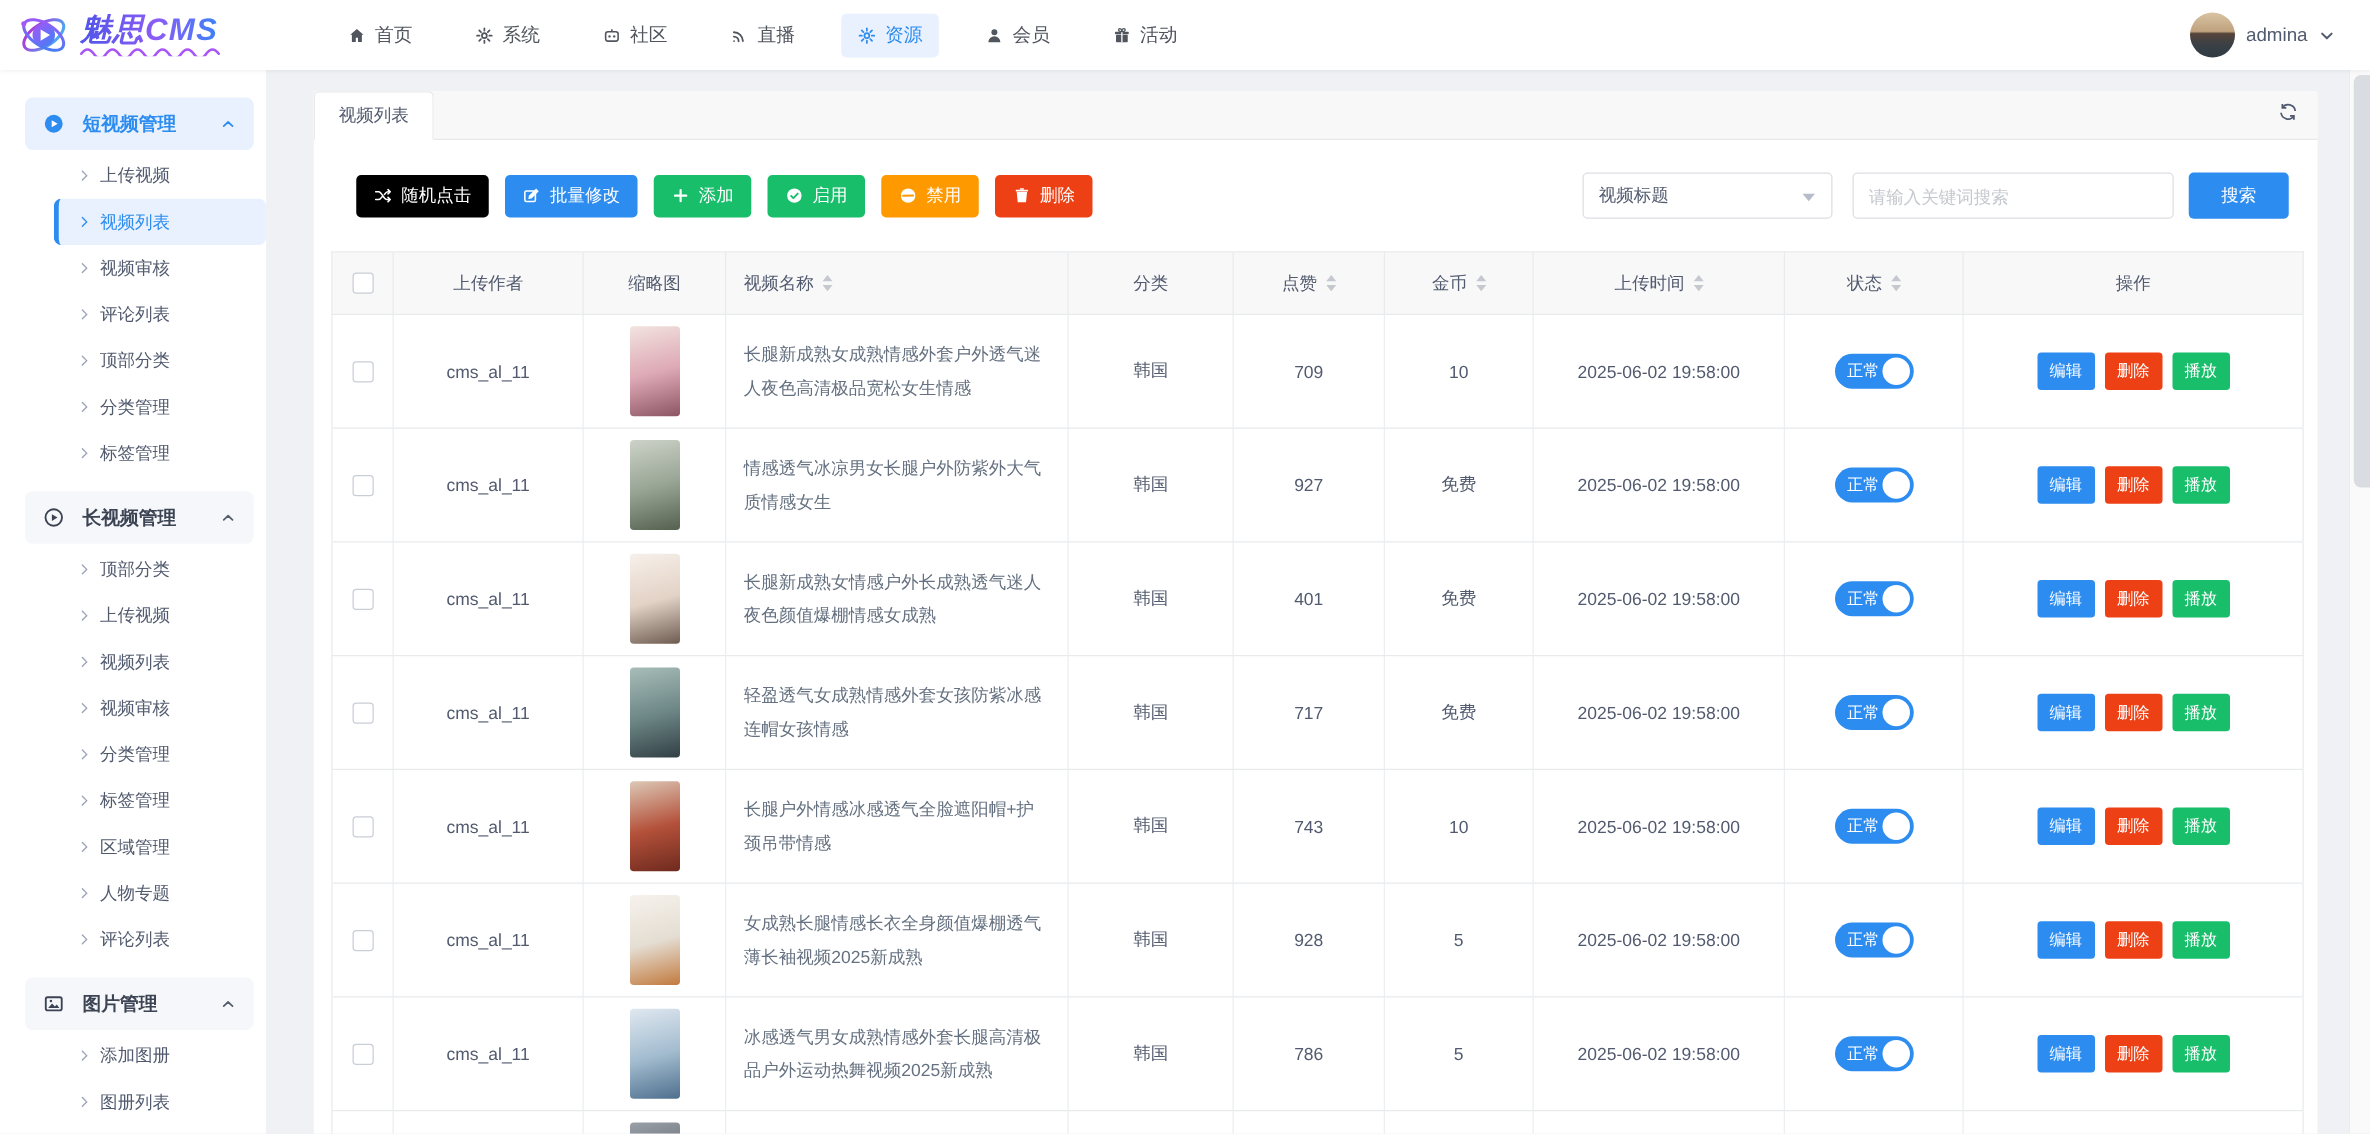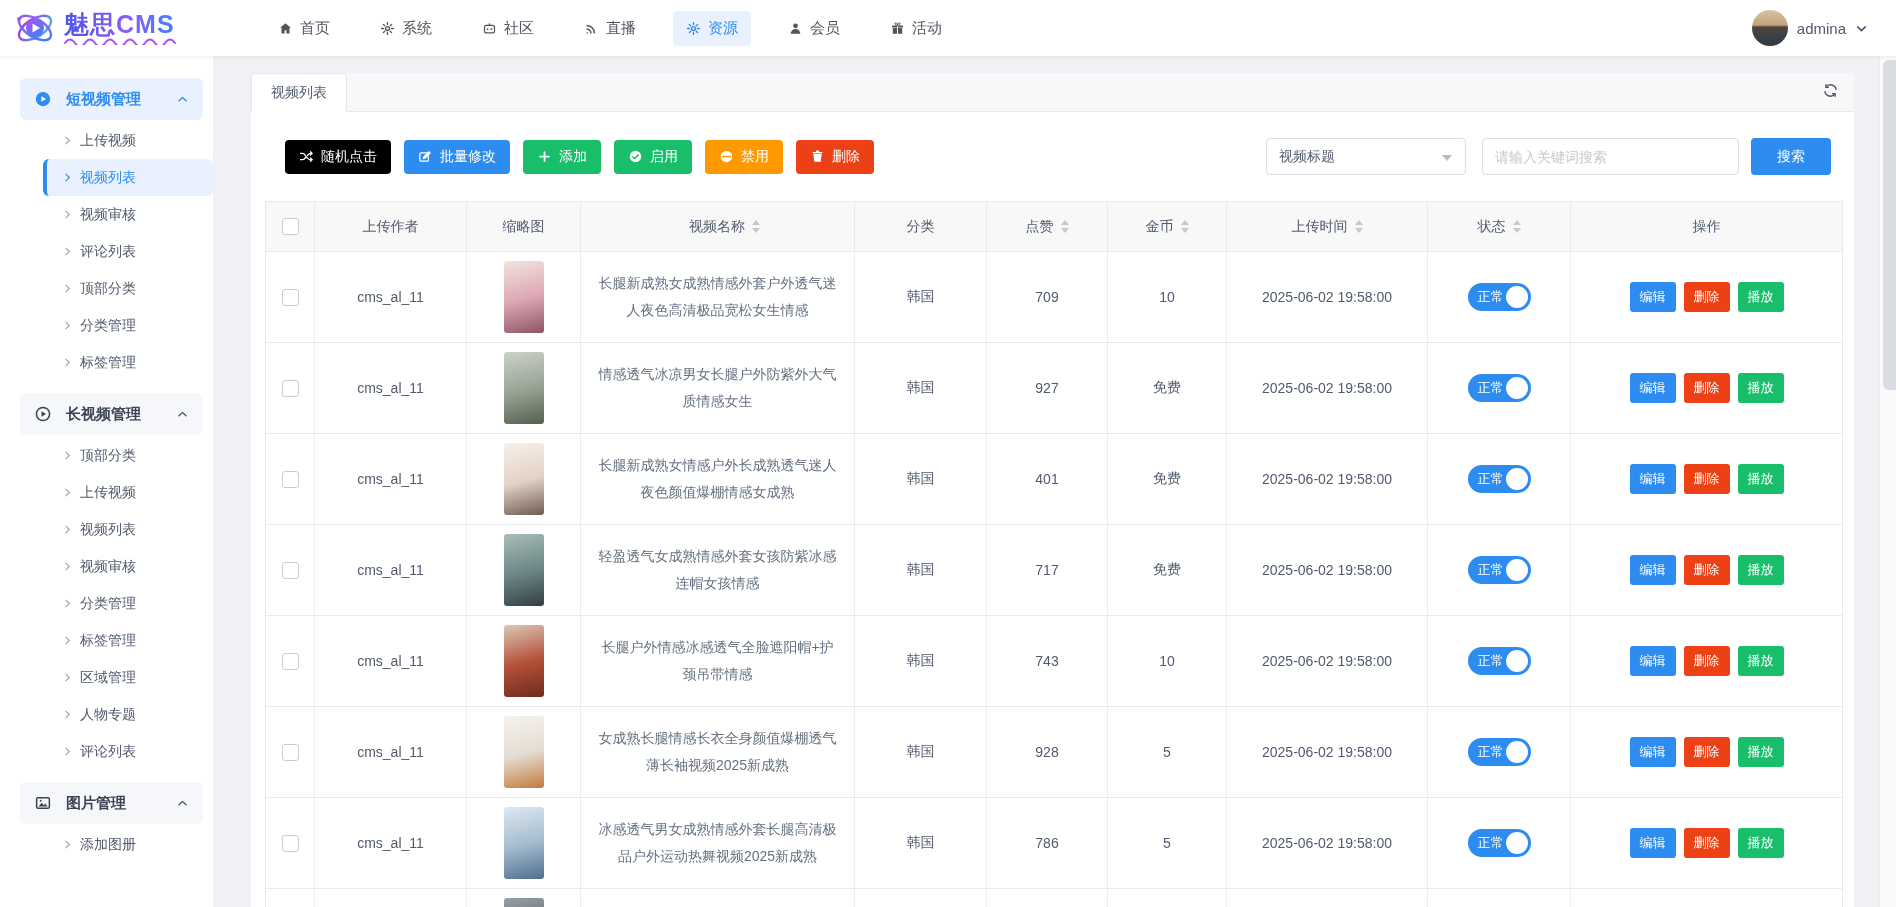--- a/index.html
+++ b/index.html
@@ -7,21 +7,21 @@
     font-family:"Liberation Sans","DejaVu Sans",sans-serif; cursor:default; }
   .app { position:relative; width:1896px; height:907px; }
 
   
   .topbar { position:absolute; left:0; top:0; right:0; height:56px; background:#fff;
     display:flex; align-items:center; box-shadow:0 1px 4px rgba(0,21,41,.08); z-index:30; }
   .logo { width:213px; display:flex; align-items:center; padding-left:14px; gap:8px; }
   .logo-text-wrap { display:flex; flex-direction:column; align-items:flex-start; }
   .logo-text { font-size:25px; font-weight:800; letter-spacing:1px;
     background:linear-gradient(90deg,#4f55e8,#8b5cf6 55%,#3b82f6);
-    -webkit-background-clip:text; background-clip:text; color:transparent; line-height:26px; }
+    -webkit-background-clip:text; background-clip:text; color:transparent; line-height:26px;font-style:italic; }
   .topnav { display:flex; align-items:center; gap:24px; margin-left:52px; }
   .nav-item { display:flex; align-items:center; gap:7px; font-size:15px; color:#51555e;
     padding:8px 13px; border-radius:4px; cursor:pointer; }
   .nav-item svg { width:15px; height:15px; }
   .nav-item.active { background:#e8f1fd; color:#2d8cf0; }
   .user { margin-left:auto; margin-right:28px; display:flex; align-items:center; gap:9px; cursor:pointer; }
   .avatar { width:36px; height:36px; border-radius:50%;
     background:linear-gradient(180deg,#d8c3a2 0%,#c0a27e 42%,#55443a 47%,#3a4046 72%,#2f3a42 100%); }
   .username { font-size:15px; color:#515a6e; }
   .user svg { width:13px; height:13px; color:#515a6e; }
@@ -68,21 +68,21 @@
     margin-left:16px; padding:0 12px; font-size:14px; color:#515a6e; outline:none; font-family:inherit; }
   .search input::placeholder { color:#c5c8ce; }
   .search-btn { margin-left:12px; width:80px; height:37px; background:#2d8cf0; color:#fff;
     border:none; border-radius:4px; font-size:14px; cursor:pointer; font-family:inherit; }
 
   
   table { border-collapse:collapse; table-layout:fixed; width:1577px; margin-top:26px;
     border:1px solid #e8eaec; }
   th { background:#f8f8f9; height:50px; font-size:14px; font-weight:400; color:#515a6e;
     border-right:1px solid #e8eaec; border-bottom:1px solid #e8eaec; text-align:center; }
-  th.left, td.left { text-align:center; padding-left:14px; }
+  th.left, td.left { text-align:left; padding-left:14px; }
   th:last-child, td:last-child { border-right:none; }
   td { height:91px; border-right:1px solid #eceef1; border-bottom:1px solid #e8eaec;
     font-size:14px; color:#515a6e; text-align:center; vertical-align:middle; }
   td.name { color:#657180; line-height:27px; padding-right:14px; }
   .sort { display:inline-flex; flex-direction:column; gap:3px; margin-left:7px; vertical-align:middle; }
   .sort i { width:0; height:0; border-left:4.5px solid transparent; border-right:4.5px solid transparent; display:block; cursor:pointer; }
   .sort .up { border-bottom:5px solid #c5c8ce; }
   .sort .dn { border-top:5px solid #c5c8ce; }
   .cb { display:inline-block; width:17px; height:17px; border:1px solid #c9ced6; border-radius:3px;
     background:#fff; cursor:pointer; vertical-align:middle; }
@@ -318,20 +318,26 @@
         <span class="s-label">图片管理</span>
         <svg class="chev" viewBox="0 0 24 24">
           <path d="M5.5 14.5 12 8.5l6.5 6" fill="none" stroke="currentColor" stroke-width="2.6" stroke-linecap="round" stroke-linejoin="round"></path>
         </svg>
       </div>
       <div class="child">
         <svg class="" viewBox="0 0 24 24">
           <path d="M8.5 4.5l7.5 7.5-7.5 7.5" fill="none" stroke="currentColor" stroke-width="2.4" stroke-linecap="round"></path>
         </svg>
         <span>添加图册</span>
+      </div>
+      <div class="child">
+        <svg class="" viewBox="0 0 24 24">
+          <path d="M8.5 4.5l7.5 7.5-7.5 7.5" fill="none" stroke="currentColor" stroke-width="2.4" stroke-linecap="round"></path>
+        </svg>
+        <span>图册列表</span>
       </div>
     </aside>
 
   <main class="main">
     <section class="card">
       <div class="tabstrip">
         <div class="tab">视频列表</div>
         <span class="refresh">
           <svg viewBox="0 0 24 24">
               <path d="M20 11a8 8 0 0 0-14.5-3.6M4 13a8 8 0 0 0 14.5 3.6" fill="none" stroke="currentColor" stroke-width="2"></path>

